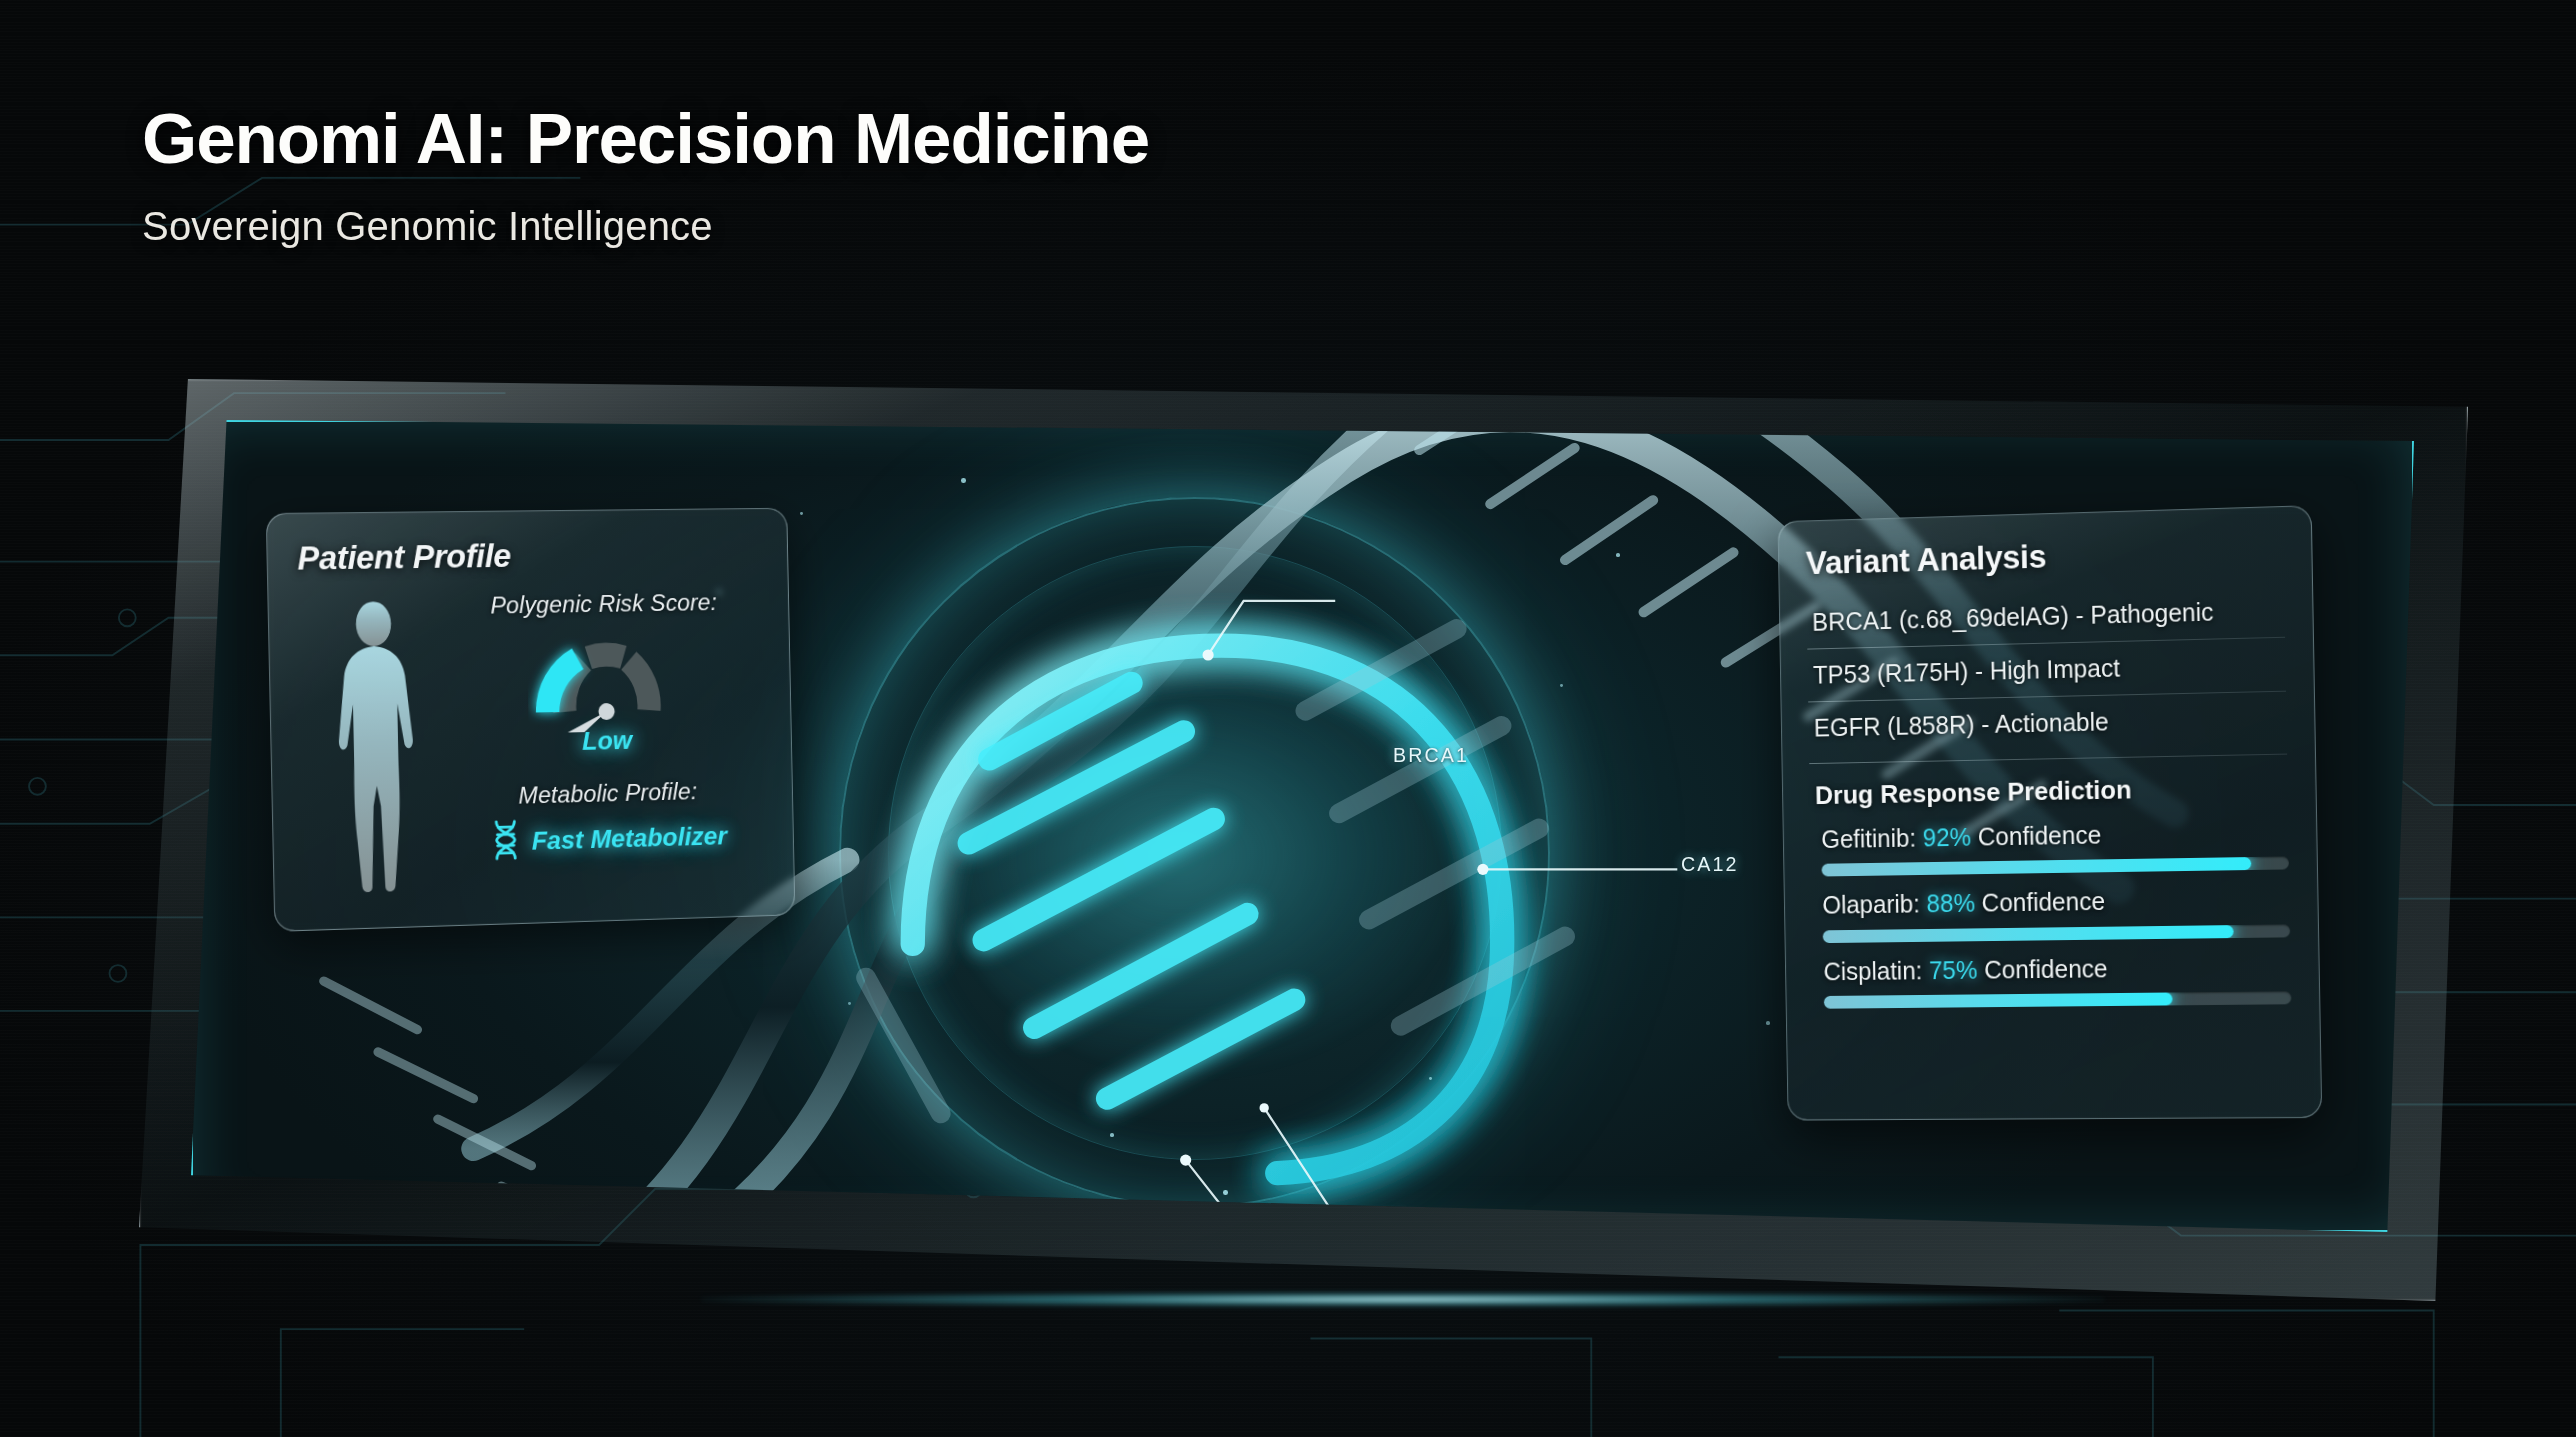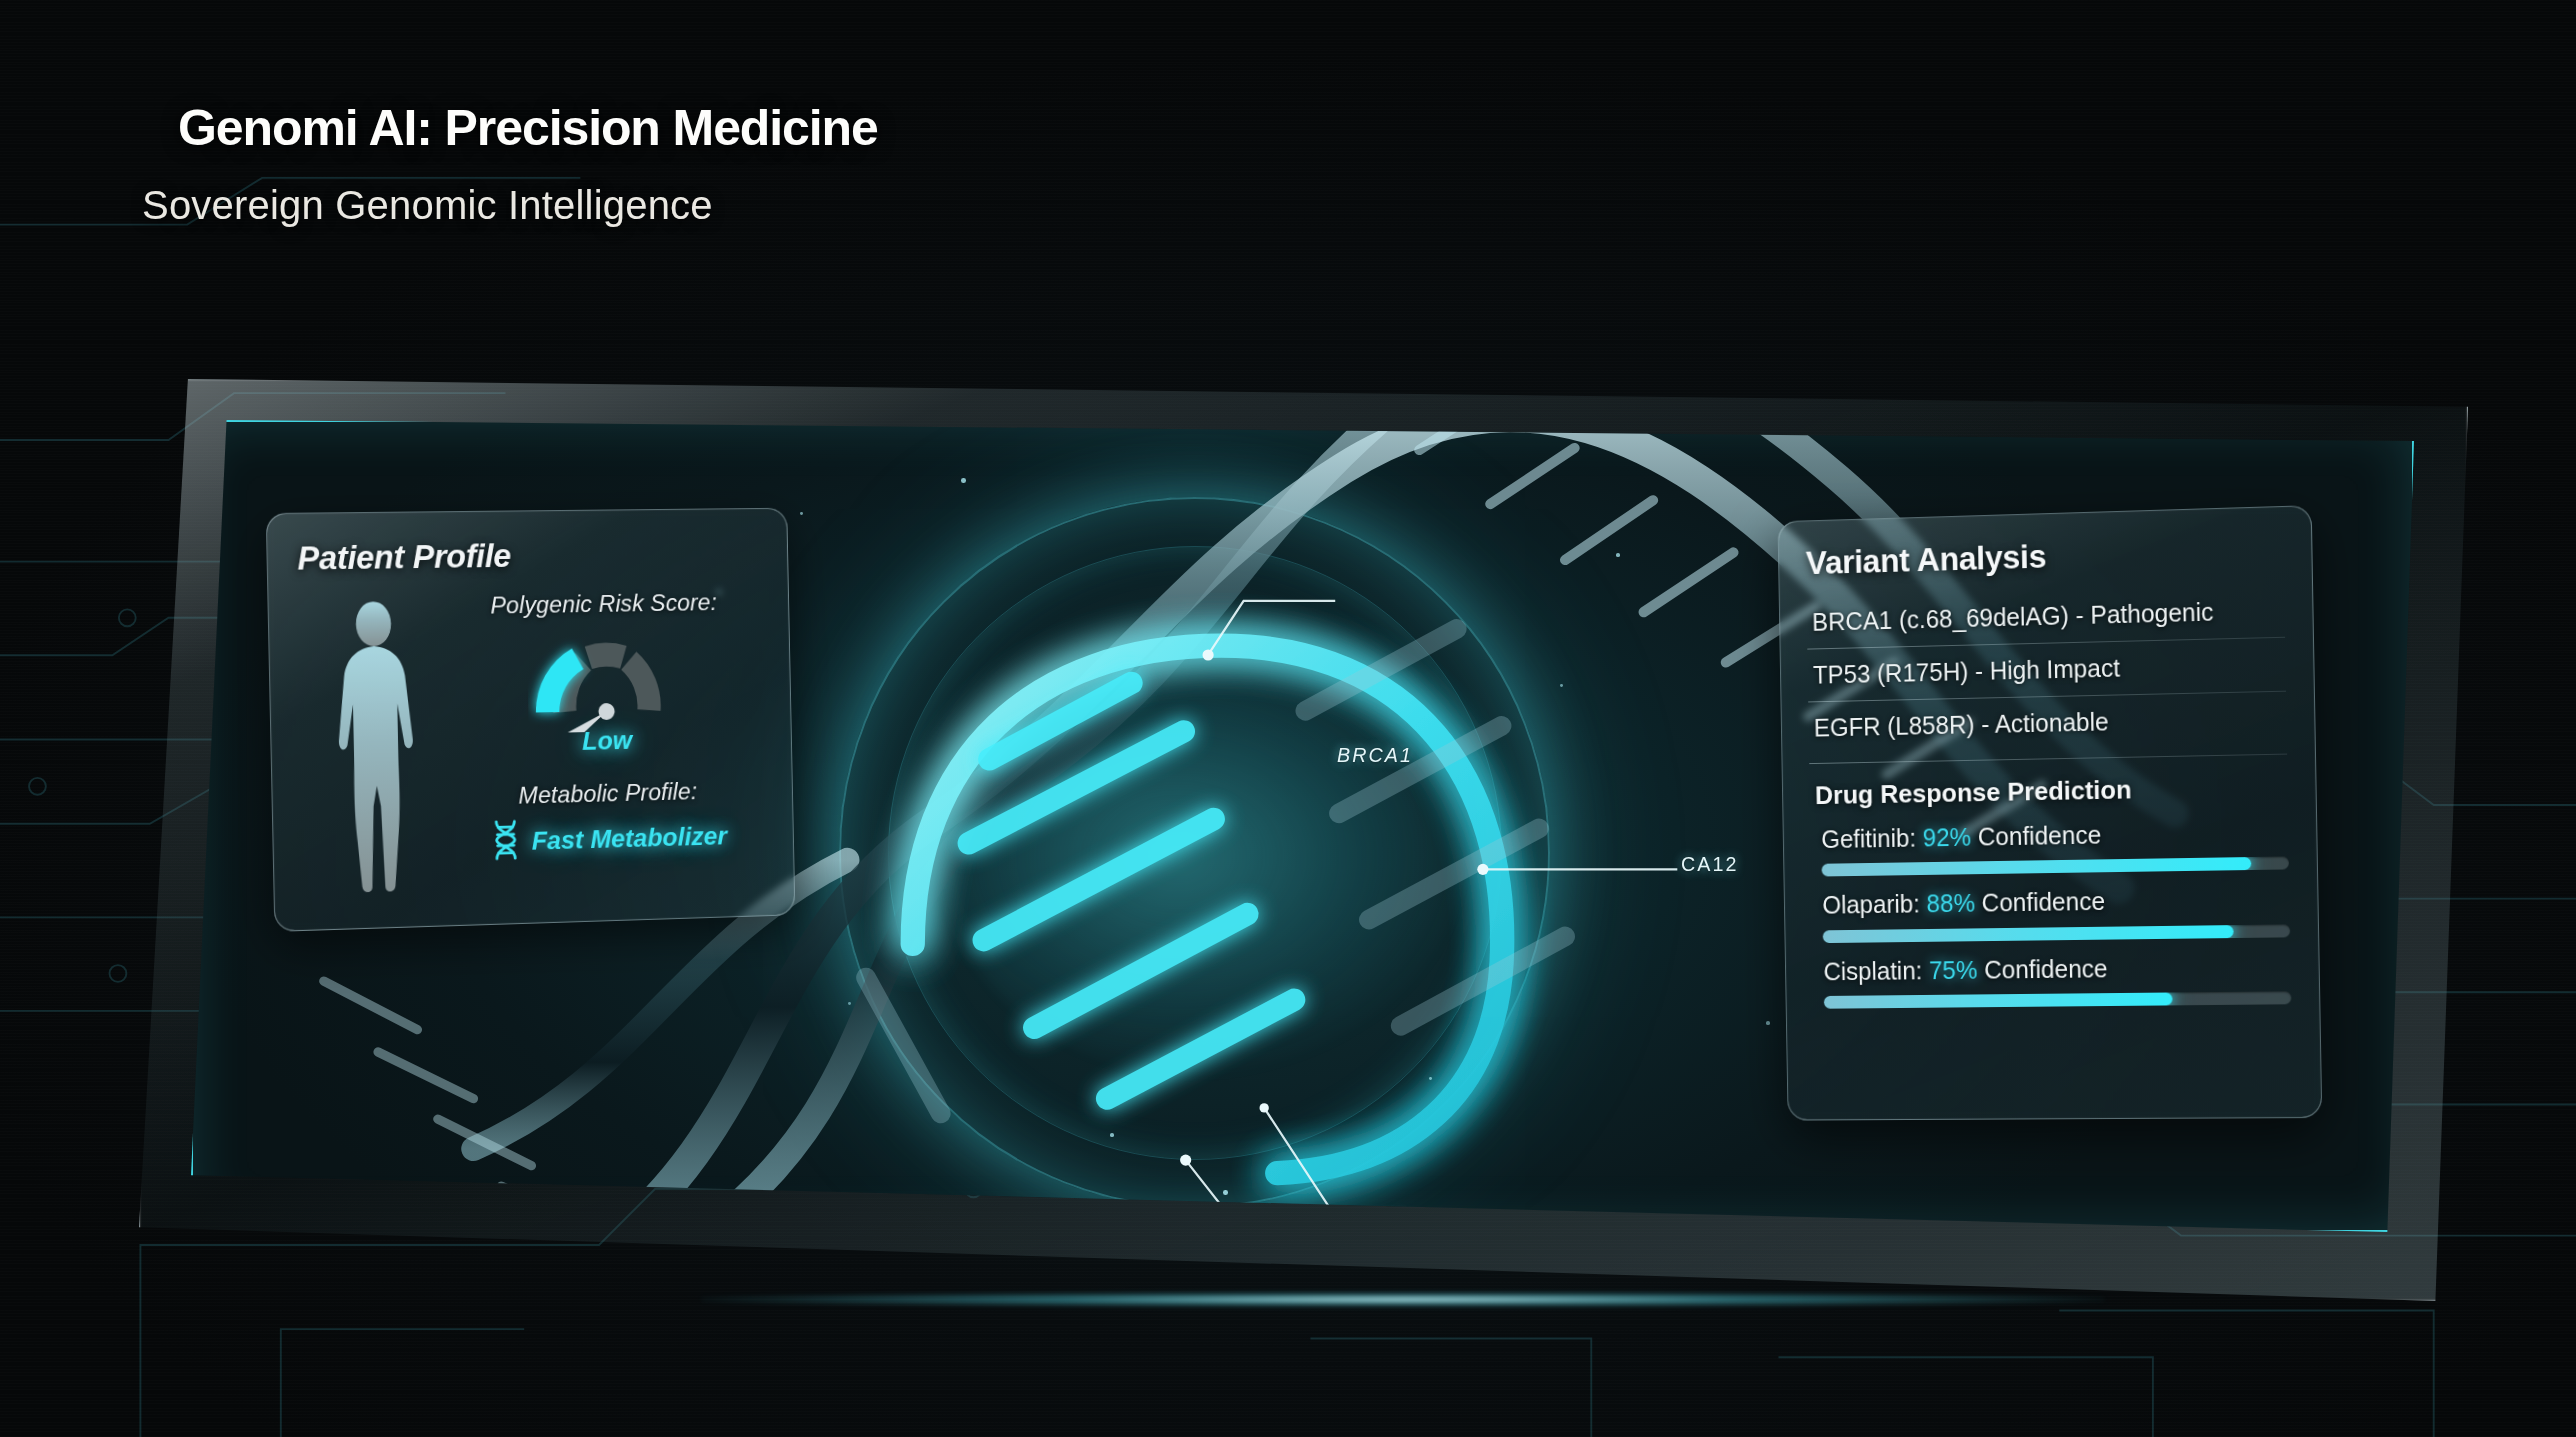--- a/index.html
+++ b/index.html
@@ -27,24 +27,23 @@
   }
   .scanlines {
     position:absolute; inset:0;
     background:repeating-linear-gradient(to bottom, rgba(255,255,255,.012) 0 0.9px, transparent 0.9px 2.8px);
     pointer-events:none;
   }
 
   
   #headline { position:absolute; left:142px; top:103px; }
   #title {
-    font-size:50px; font-weight:700; color:#fdfdfb;
+    font-size:71px; font-weight:700; color:#fdfdfb;
     letter-spacing:-1.1px; line-height:1;
     text-shadow:0 1.9px 17px rgba(0,0,0,.9);
-    margin-left:36px;
   }
   #subtitle {
     margin-top:30px;
     font-size:40px; font-weight:400; color:#eae8e2;
     letter-spacing:0.2px;
     text-shadow:0 1.9px 13px rgba(0,0,0,.85);
   }
 
   
   #device {
@@ -344,21 +343,21 @@
           <path d="M1062 792 L1112 856 L1244 856"></path>
         </g>
         <g fill="#eaf9fc">
           <circle cx="1086" cy="250" r="6"></circle>
           <circle cx="1380" cy="480" r="6"></circle>
           <circle cx="1146" cy="736" r="5"></circle>
           <circle cx="1062" cy="792" r="6"></circle>
         </g>
       </svg>
 
-      <div class="dna-label" style="left:1144px; top:322px;font-style:italic;">BRCA1</div>
+      <div class="dna-label" style="left:1200px; top:322px;">BRCA1</div>
       <div class="dna-label" style="left:1488px; top:431px;text-align:right;">CA12</div>
       <div class="dna-label" style="left:1466px; top:809px;">IKITG51</div>
       <div class="dna-label" style="left:1168px; top:786px;">HH1</div>
 
       <div class="sparkle" style="left:524px;top:168px;width:3.7px;height:3.7px;opacity:.8"></div>
       <div class="sparkle" style="left:607px;top:90px;width:2.8px;height:2.8px;opacity:.6"></div>
       <div class="sparkle" style="left:768px;top:56px;width:4.7px;height:4.7px;opacity:.75"></div>
       <div class="sparkle" style="left:1423px;top:131px;width:3.7px;height:3.7px;opacity:.7"></div>
       <div class="sparkle" style="left:1030px;top:768px;width:4.7px;height:4.7px;opacity:.8"></div>
       <div class="sparkle" style="left:1236px;top:655px;width:2.8px;height:2.8px;opacity:.6"></div>

